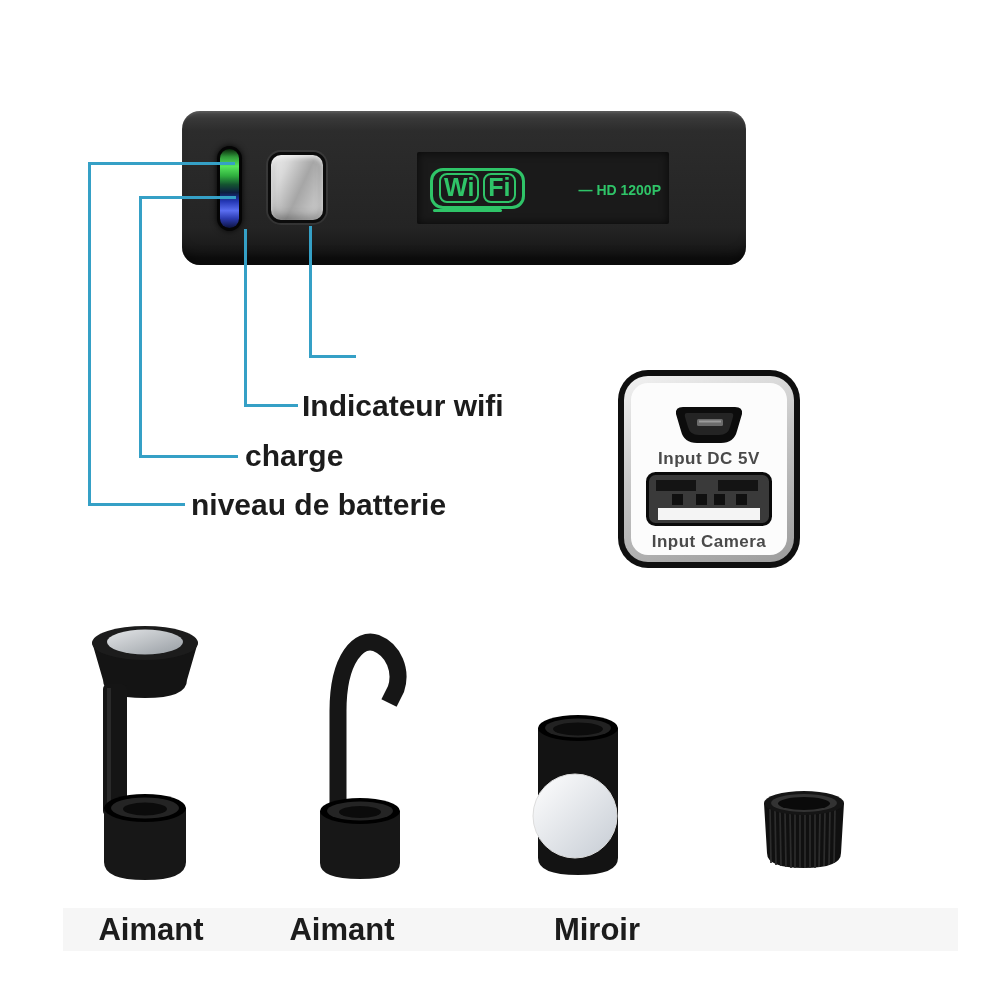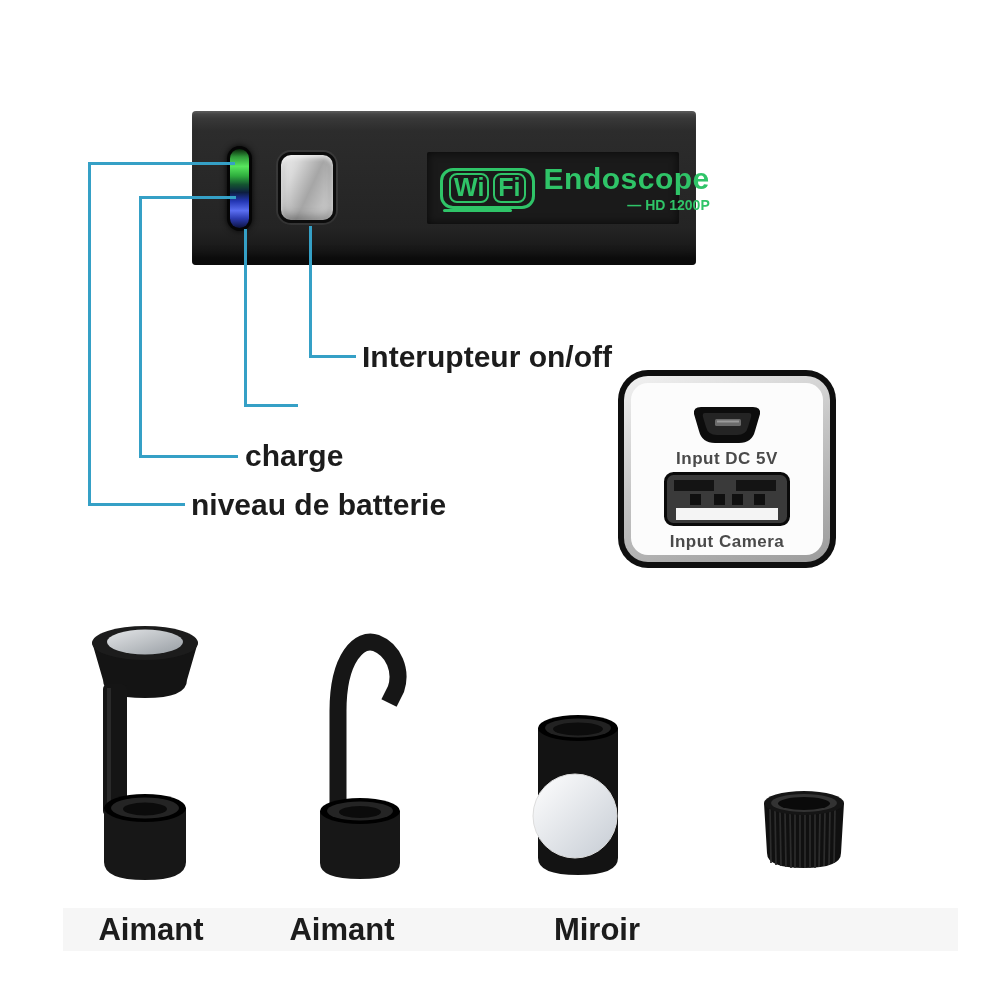--- a/index.html
+++ b/index.html
@@ -3,22 +3,22 @@
 <meta charset="utf-8">
 <style>
   html,body { margin:0; padding:0; background:#ffffff; }
   .stage {
     position:relative; width:1000px; height:1000px; background:#ffffff;
     font-family:"Liberation Sans", sans-serif; overflow:hidden;
   }
 
   
   .device {
-    position:absolute; left:192px; top:111px; width:504px; height:154px;
-    border-radius:4px;
+    position:absolute; left:182px; top:111px; width:564px; height:154px;
+    border-radius:18px;
     background:linear-gradient(180deg,#4d4d4d 0%,#383838 5%,#2c2c2c 13%,#282828 45%,#242424 76%,#1b1b1b 87%,#101010 96%,#181818 100%);
     box-shadow: inset 0 2px 2px rgba(255,255,255,.08), inset 0 -14px 12px -8px rgba(0,0,0,.6);
   }
   .led {
     position:absolute; left:35px; top:35px; width:25px; height:85px;
     border-radius:13px; background:#050505; box-shadow:0 0 6px rgba(0,0,0,.9);
   }
   .led-inner {
     position:absolute; inset:3px; border-radius:10px;
     background:linear-gradient(180deg,#0a260c 0%,#2f9a39 10%,#57e65d 22%,#2fae3e 34%,#145430 45%,#0d1e40 55%,#2336b4 66%,#5a6ef0 78%,#2c3bb0 88%,#0d1440 100%);
@@ -50,21 +50,21 @@
   .model { font-size:14px; font-weight:bold; line-height:1; text-align:right; margin-top:4px; }
 
   
   .cl { position:absolute; background:var(--accent-line,#35a0c6); }
   .callout-label {
     position:absolute; font-size:30px; font-weight:bold; line-height:1;
     color:var(--label-text,#1c1c1c); white-space:nowrap;
   }
 
   
-  .portbox { position:absolute; left:618px; top:370px; width:218px; height:198px;
+  .portbox { position:absolute; left:618px; top:370px; width:182px; height:198px;
     border-radius:30px; background:#0f0f0f; }
   .portbox-bevel { position:absolute; inset:6px; border-radius:24px;
     background:linear-gradient(160deg,#f2f2f2 0%,#c6c6c6 45%,#9c9c9c 100%); }
   .portbox-face { position:absolute; inset:13px; border-radius:17px; background:#fcfcfc;
     display:flex; flex-direction:column; align-items:center; padding-top:22px; box-sizing:border-box; }
   .port-label { font-size:17px; font-weight:bold; color:#4a4a4a; letter-spacing:.5px; line-height:1; }
   .dc-label { margin-top:5px; }
   .cam-label { margin-top:7px; }
   .usb-a-svg { margin-top:5px; }
 
@@ -87,41 +87,40 @@
       <div class="led-inner"></div>
     </div>
     <div class="power-button"></div>
     <div class="logo-panel">
       <div class="wifi-badge">
         <span class="chip">Wi</span>
         <span class="chip">Fi</span>
         <span class="wifi-underline"></span>
       </div>
       <div class="logo-text">
-        <div class="brand">Endoscope</div>
         <div class="model">— HD 1200P</div>
       </div>
     </div>
   </div>
 
   <div class="cl" style="left:88px;top:162px;width:147px;height:3px;"></div>
   <div class="cl" style="left:88px;top:162px;width:3px;height:344px;"></div>
   <div class="cl" style="left:88px;top:503px;width:97px;height:3px;"></div>
 
   <div class="cl" style="left:139px;top:196px;width:97px;height:3px;"></div>
   <div class="cl" style="left:139px;top:196px;width:3px;height:262px;"></div>
   <div class="cl" style="left:139px;top:455px;width:99px;height:3px;"></div>
 
   <div class="cl" style="left:244px;top:229px;width:3px;height:178px;"></div>
   <div class="cl" style="left:244px;top:404px;width:54px;height:3px;"></div>
 
   <div class="cl" style="left:309px;top:226px;width:3px;height:132px;"></div>
   <div class="cl" style="left:309px;top:355px;width:47px;height:3px;"></div>
 
-  <div class="callout-label" style="left:362px;top:342px;">Interupteur on/off</div>
+  <div class="callout-label" style="left:302px;top:391px;">Indicateur wifi</div>
   <div class="callout-label" style="left:245px;top:441px;">charge</div>
   <div class="callout-label" style="left:191px;top:490px;">niveau de batterie</div>
 
   <div class="portbox">
     <div class="portbox-bevel"></div>
     <div class="portbox-face">
       <svg width="76" height="40" viewBox="0 0 76 40">
         <path d="M12 2 H64 Q72 2 71 9 L66 26 Q63 38 50 38 H26 Q13 38 10 26 L5 9 Q4 2 12 2 Z" fill="#0c0c0c"></path>
         <path d="M16 8 H60 Q63 8 62 12 L59 22 Q57 30 48 30 H28 Q19 30 17 22 L14 12 Q13 8 16 8 Z" fill="#242424"></path>
         <rect x="26" y="14" width="26" height="7" rx="1.5" fill="#6b6b6b"></rect>

